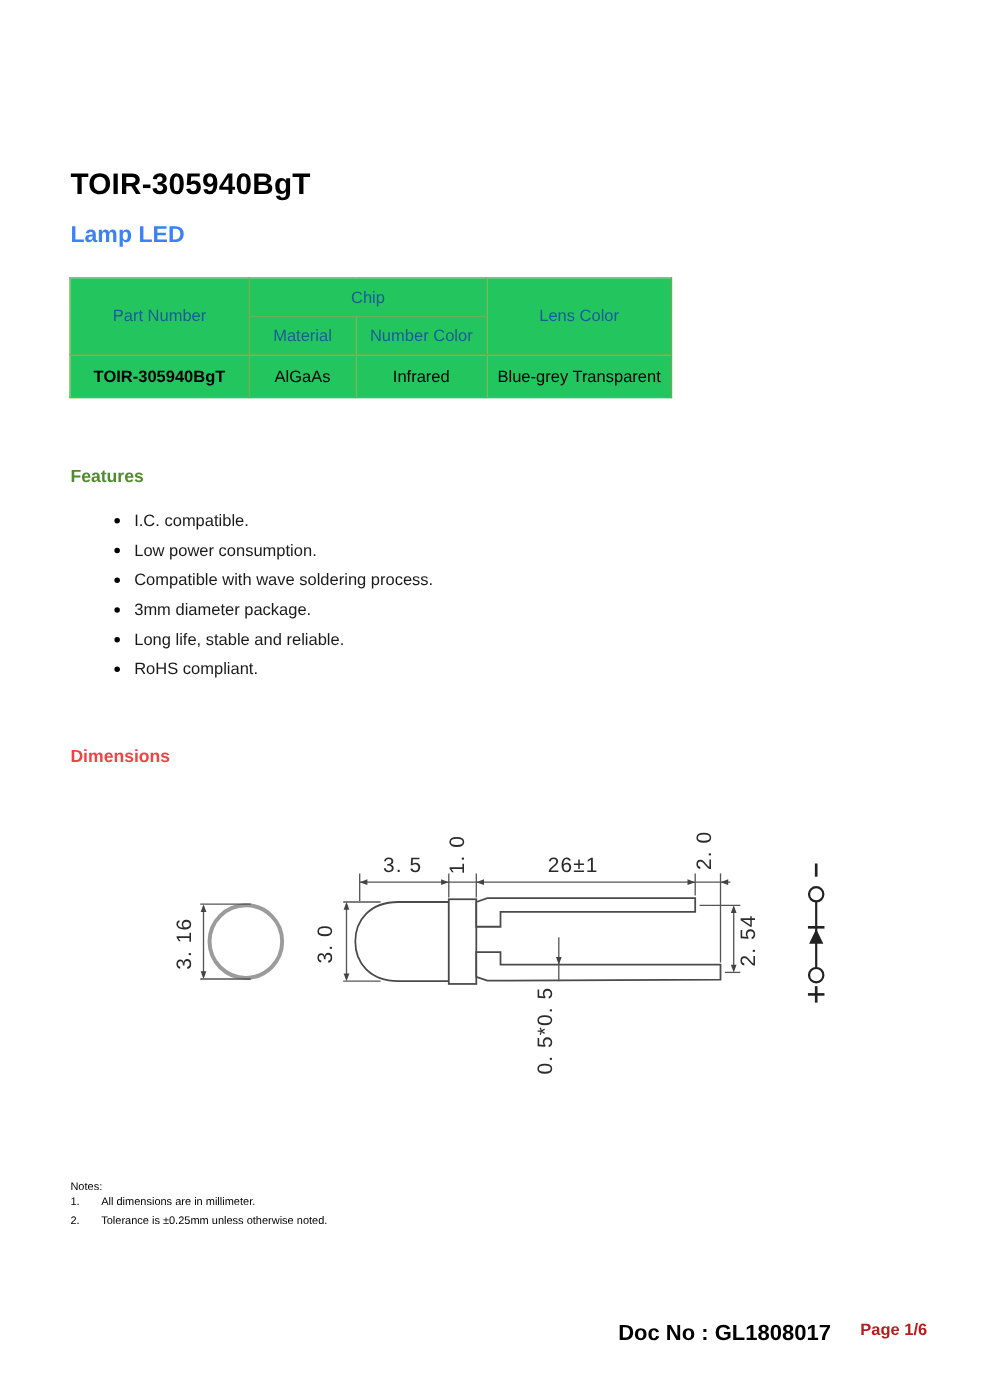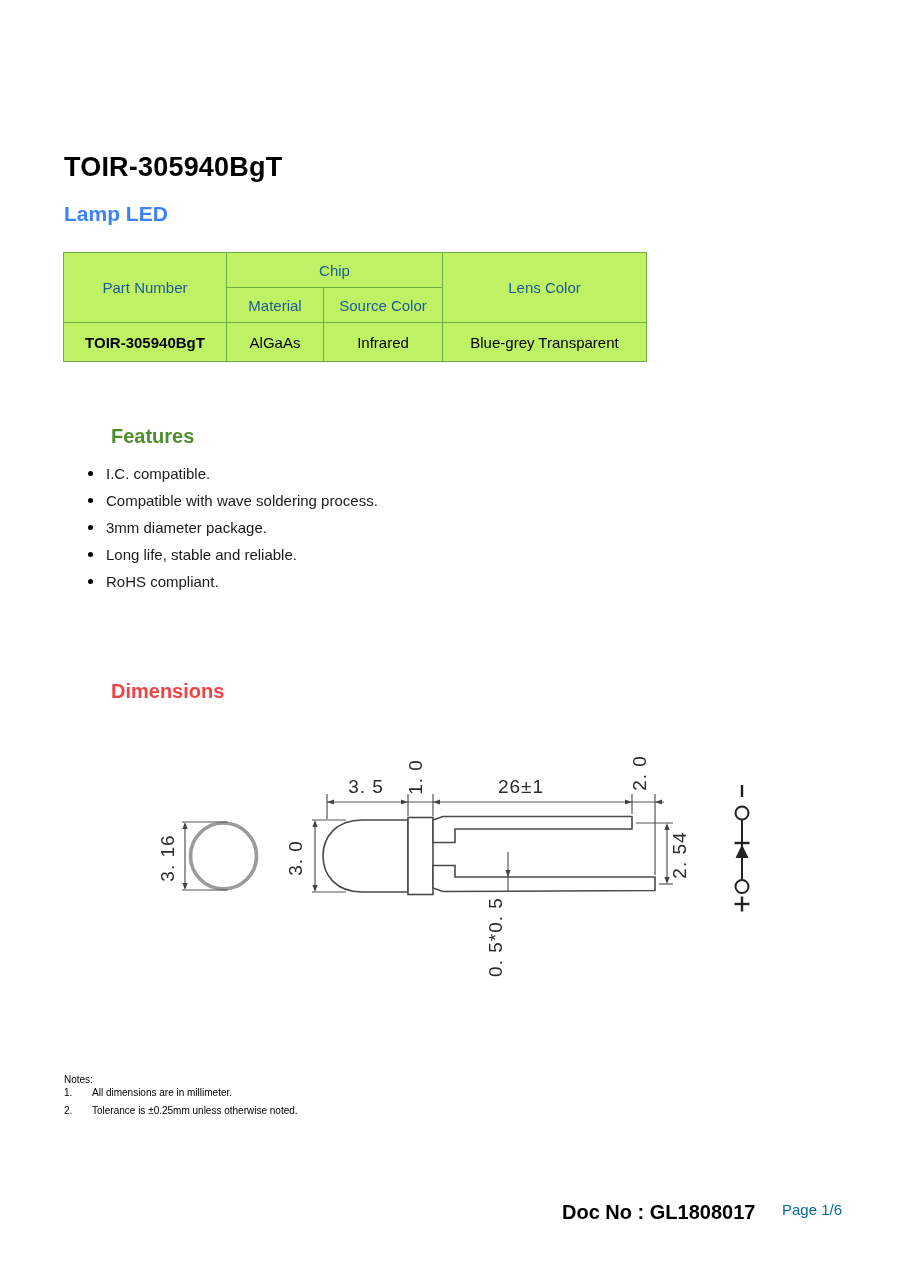--- a/index.html
+++ b/index.html
@@ -9,74 +9,75 @@
     font-family:"Liberation Sans", sans-serif; color:#111;
   }
   .abs { position:absolute; }
 
   .title { left:64px; top:152px; font-size:27px; font-weight:bold; color:#000; letter-spacing:0.2px; }
   .subtitle { left:64px; top:202px; font-size:21px; font-weight:bold; }
 
   
   .ptable { left:63px; top:252px; border-collapse:collapse; table-layout:fixed; }
   .ptable th, .ptable td { border:1.6px solid #70AD47; text-align:center; vertical-align:middle;
-    font-size:15px; font-weight:normal; background:#bef264; padding:0 4px; }
+    font-size:15px; font-weight:normal; background:#22c55e; padding:0 4px; }
   .ptable th { color:#1B5C97; }
   .ptable .r1 { height:35px; } .ptable .r2 { height:35px; } .ptable .r3 { height:39px; }
   .ptable td { color:#000; }
   .ptable td.bold { font-weight:bold; }
 
-  .h-green { font-size:20px; font-weight:bold;margin-left:47px; }
+  .h-green { font-size:16px; font-weight:bold; }
   .features-heading { left:64px; top:425px; }
   .dimensions-heading { left:64px; top:680px; }
 
-  .features-list { left:88px; top:464px; list-style:none; }
+  .features-list { left:104px; top:464px; list-style:none; }
   .features-list li { font-size:15px; color:#1a1a1a; height:27px; line-height:19px; padding-left:18px; position:relative; }
   .features-list li .dot { position:absolute; left:0; top:7px; width:5px; height:5px; border-radius:50%; background:#000; }
 
   .diagram { left:150px; top:740px; width:640px; height:260px; }
   .dim-text { font-size:19px; fill:#2b2b2b; letter-spacing:1px; }
 
   .notes { left:64px; top:1074px; font-size:10px; color:#000; }
   .notes .nh { margin-bottom:2px; }
   .notes .nrow { display:flex; height:18px; margin-bottom:0; }
   .notes .num { width:28px; }
   .footer-doc { left:562px; top:1201px; font-size:20px; font-weight:bold; color:#000; }
-  .footer-page { left:782px; top:1201px; font-size:15px; font-weight:normal; color:#0369a1; }
+  .footer-page { left:782px; top:1201px; font-size:15px; font-weight:bold; color:#b91c1c; }
 </style>
 </head>
 <body>
 
 <div class="abs title">TOIR-305940BgT</div>
 <div class="abs subtitle" style="color:#3b82f6;">Lamp LED</div>
 
 <table class="abs ptable">
   <tbody>
       <tr class="r1">
     <th style="width:163px;" rowspan="2">Part Number</th>
     <th style="width:216px;" colspan="2">Chip</th>
-    <th style="width:204px;" rowspan="2">Lens Color</th>
+    <th style="width:168px;" rowspan="2">Lens Color</th>
   </tr>
   <tr class="r2">
     <th style="width:97px;">Material</th>
-    <th style="width:119px;">Source Color</th>
+    <th style="width:119px;">Number Color</th>
   </tr>
   <tr class="r3">
     <td class="bold">TOIR-305940BgT</td>
     <td>AlGaAs</td>
     <td>Infrared</td>
     <td>Blue-grey Transparent</td>
   </tr>
 </tbody>
   </table>
 
 <div class="abs h-green features-heading" style="color:#4E8C2D;">Features</div>
 
 <ul class="abs features-list">
   <li><span class="dot"></span><span>I.C. compatible.</span></li>
+  <li><span class="dot"></span><span>Low power consumption.</span></li>
   <li><span class="dot"></span><span>Compatible with wave soldering process.</span></li>
   <li><span class="dot"></span><span>3mm diameter package.</span></li>
   <li><span class="dot"></span><span>Long life, stable and reliable.</span></li>
   <li><span class="dot"></span><span>RoHS compliant.</span></li>
 </ul>
 
 <div class="abs h-green dimensions-heading" style="color:#ef4444;">Dimensions</div>
 
 <svg class="abs diagram" viewBox="0 0 640 260" xmlns="http://www.w3.org/2000/svg">
 

